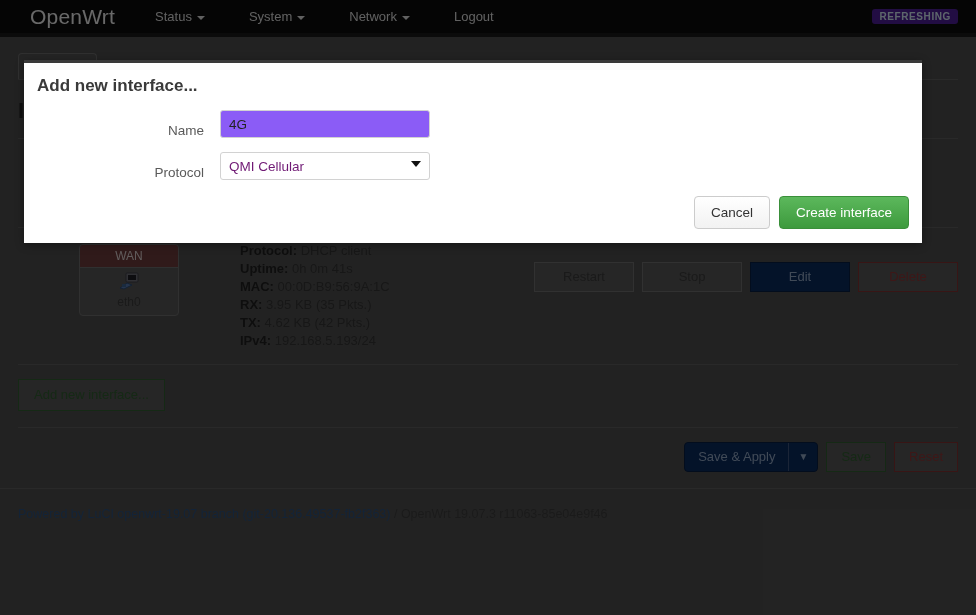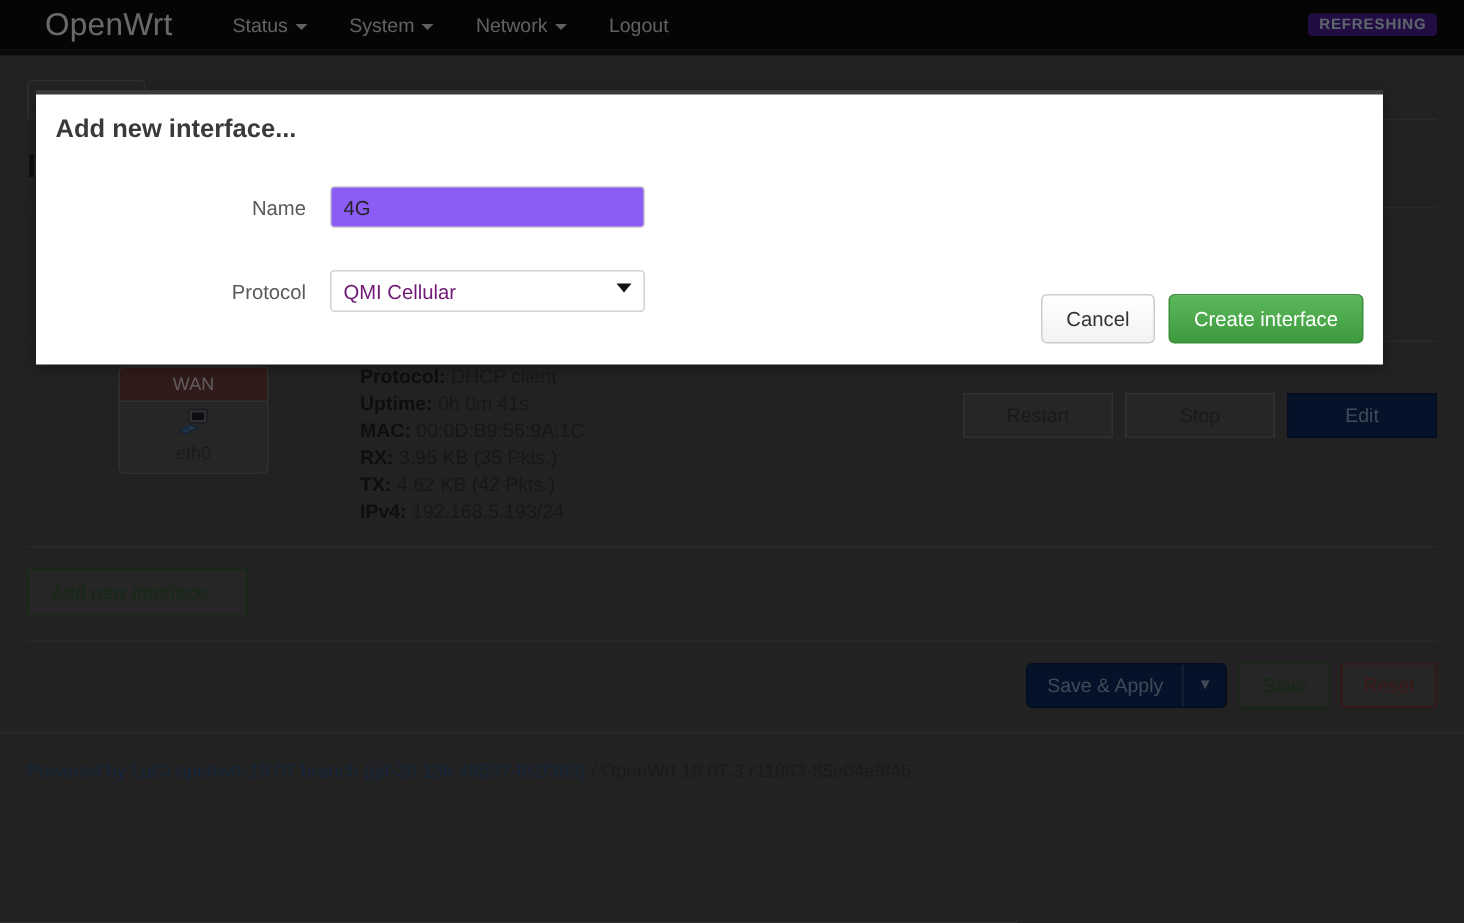--- a/index.html
+++ b/index.html
@@ -33,21 +33,21 @@
     padding: 0 12px;
     z-index: 5;
   }
   .brand {
     font-size: 21px;
     color: #e8e8e8;
     letter-spacing: .2px;
     margin-right: 26px;
     padding-left: 18px;
   }
-  .nav-items { display: flex; align-items: center; gap: 0; }
+  .nav-items { display: flex; align-items: center; gap: 16px; }
   .nav-item {
     color: #d8d8d8;
     font-size: 13px;
     padding: 0 14px;
     line-height: 33px;
     cursor: pointer;
     white-space: nowrap;
   }
   .caret-dn {
     display: inline-block;
@@ -245,22 +245,22 @@
     box-shadow: 0 2px 8px rgba(0,0,0,.35);
   }
   .modal-title {
     font-size: 17px;
     font-weight: bold;
     color: #3a3a3a;
     padding: 13px 0 0 13px;
   }
   .form-row {
     display: flex;
-    align-items: center;
-    margin-top: 28px;
+    align-items: flex-end;
+    margin-top: 14px;
   }
   .form-label {
     width: 196px;
     flex: 0 0 196px;
     text-align: right;
     padding-right: 16px;
     font-size: 13.5px;
     color: #5a5a5a;
   }
   .text-input {
@@ -416,20 +416,21 @@
         </div>
         <div>
           <b>IPv4:</b>
           <span>192.168.5.193/24</span>
         </div>
       </div>
       <div class="iface-actions">
         <div class="btn btn-neutral">Restart</div>
         <div class="btn btn-neutral">Stop</div>
         <div class="btn btn-primary">Edit</div>
+        <div class="btn btn-danger">Delete</div>
       </div>
     </div>
 
     <div class="panel-rule"></div>
 
     <div class="addrow">
       <span class="btn btn-success-outline btn-add">Add new interface...</span>
     </div>
 
     <div class="footer-rule"></div>

